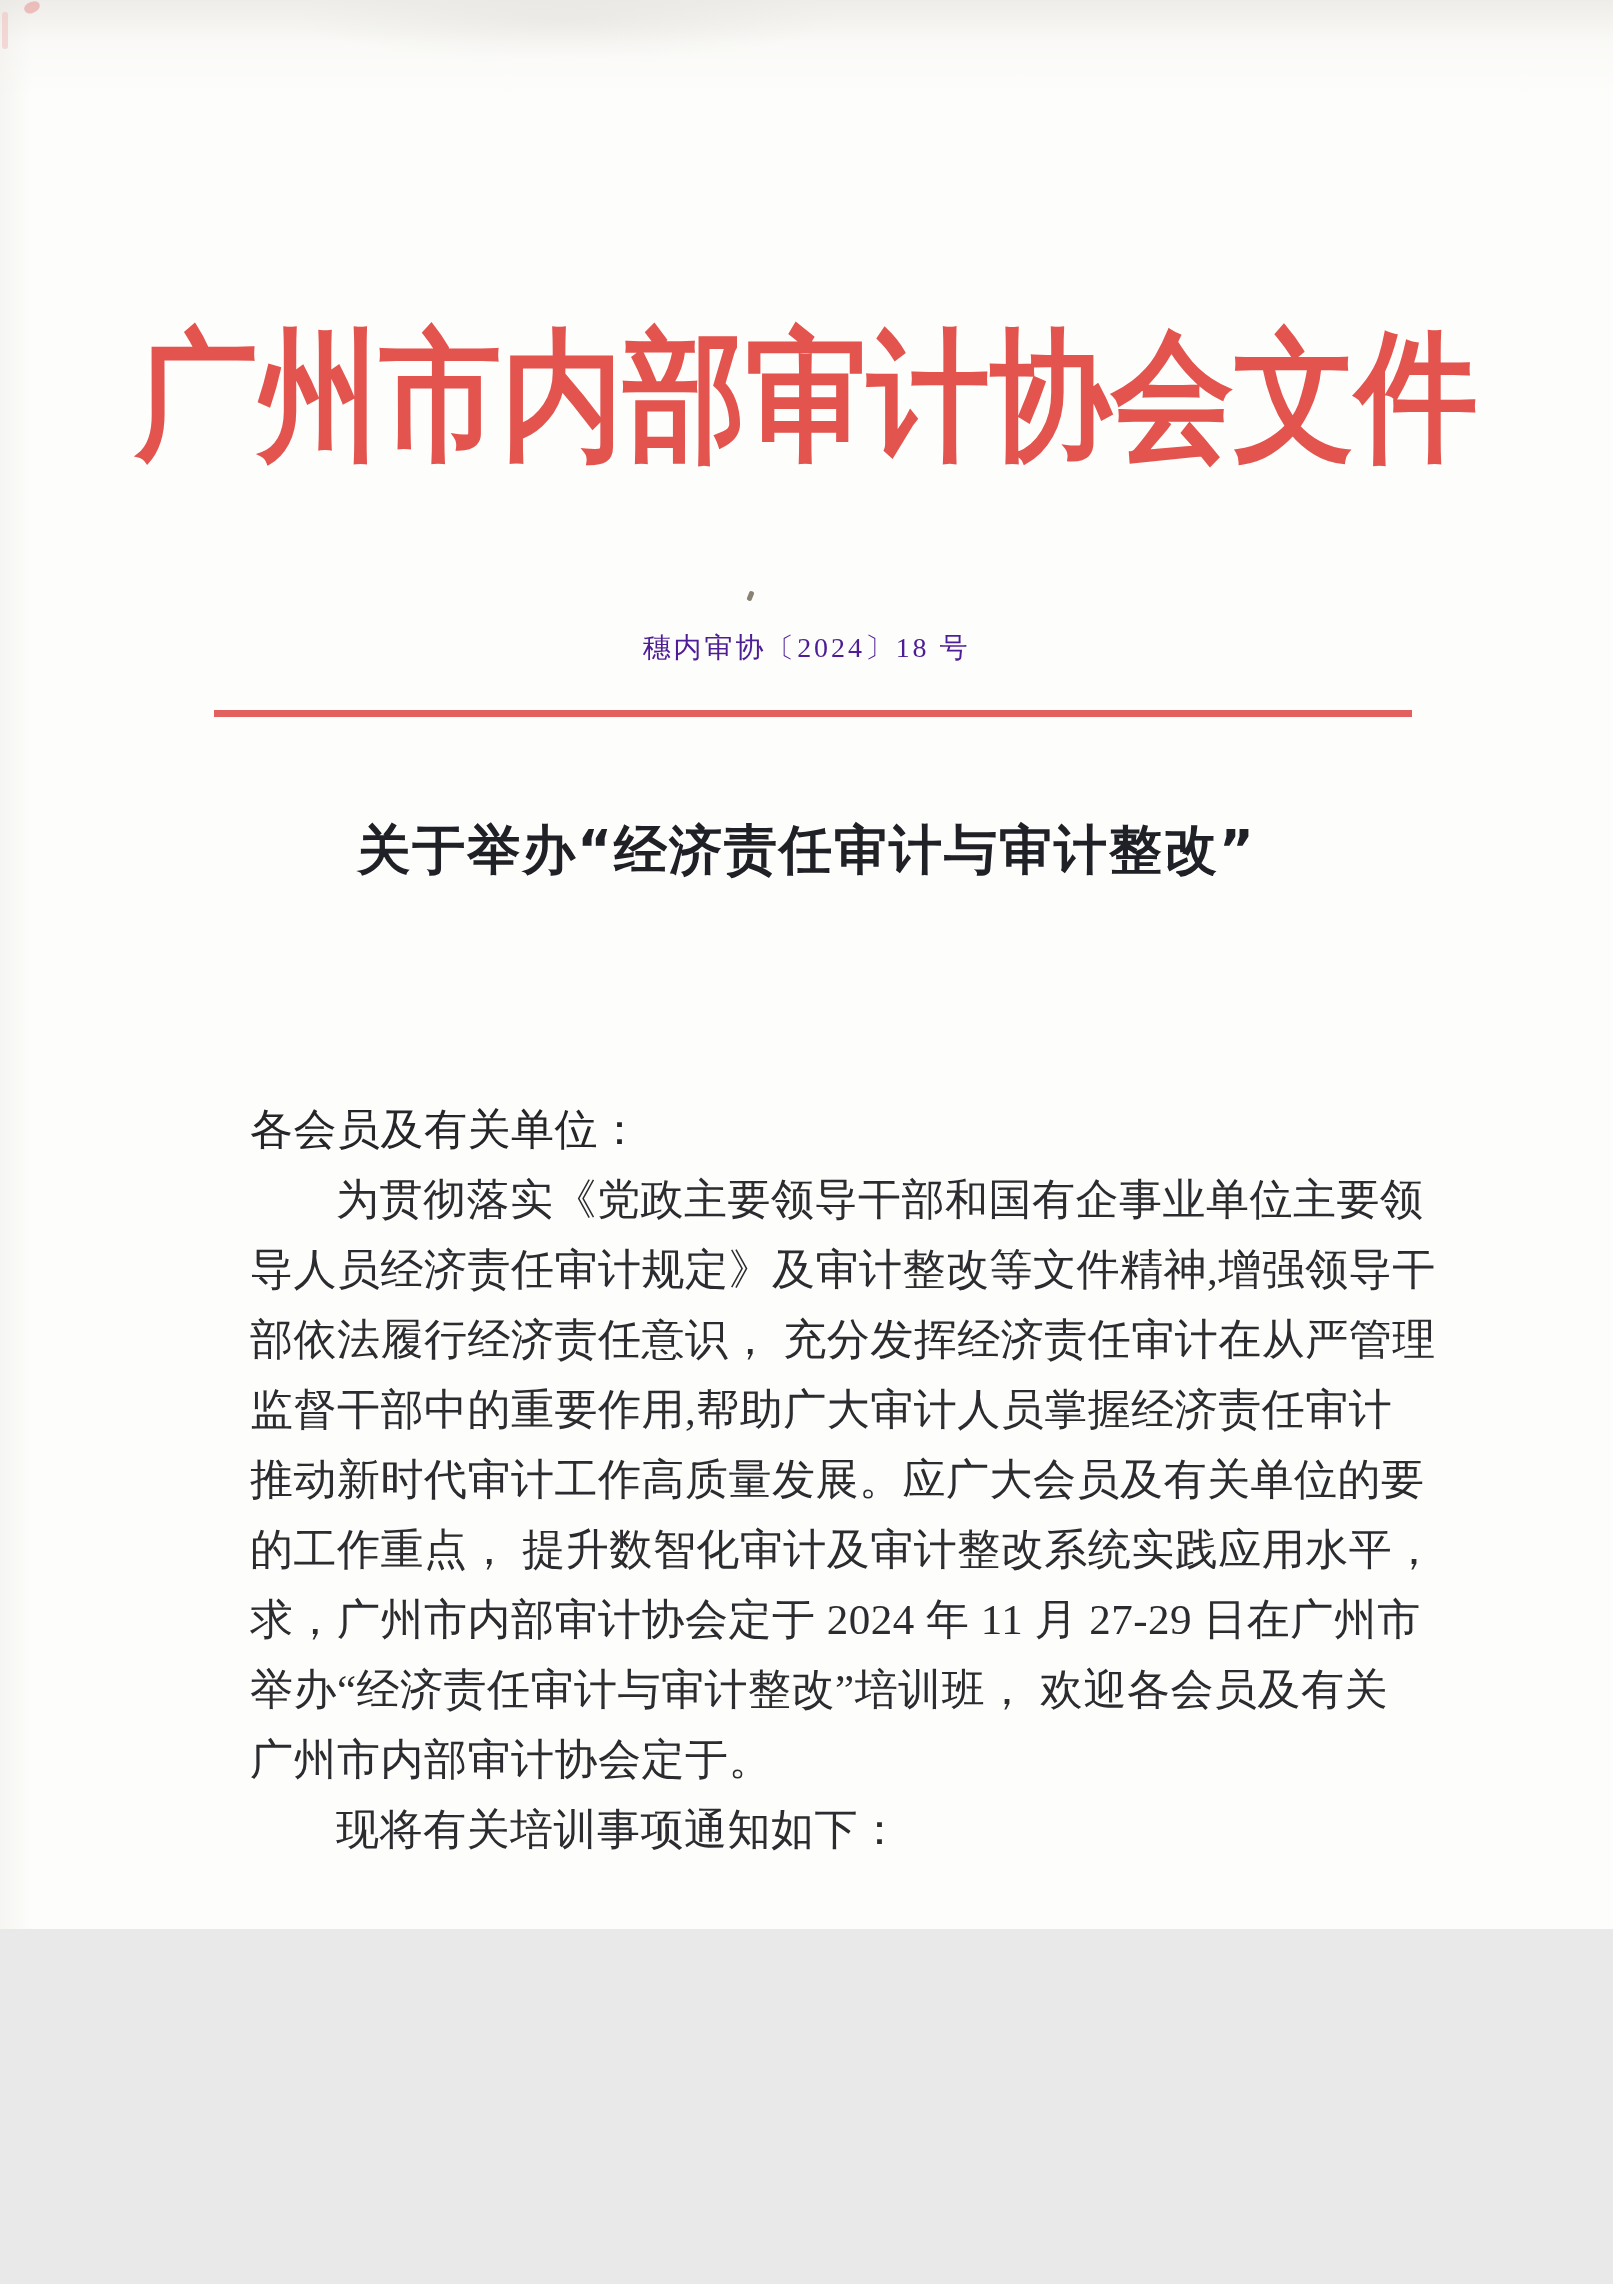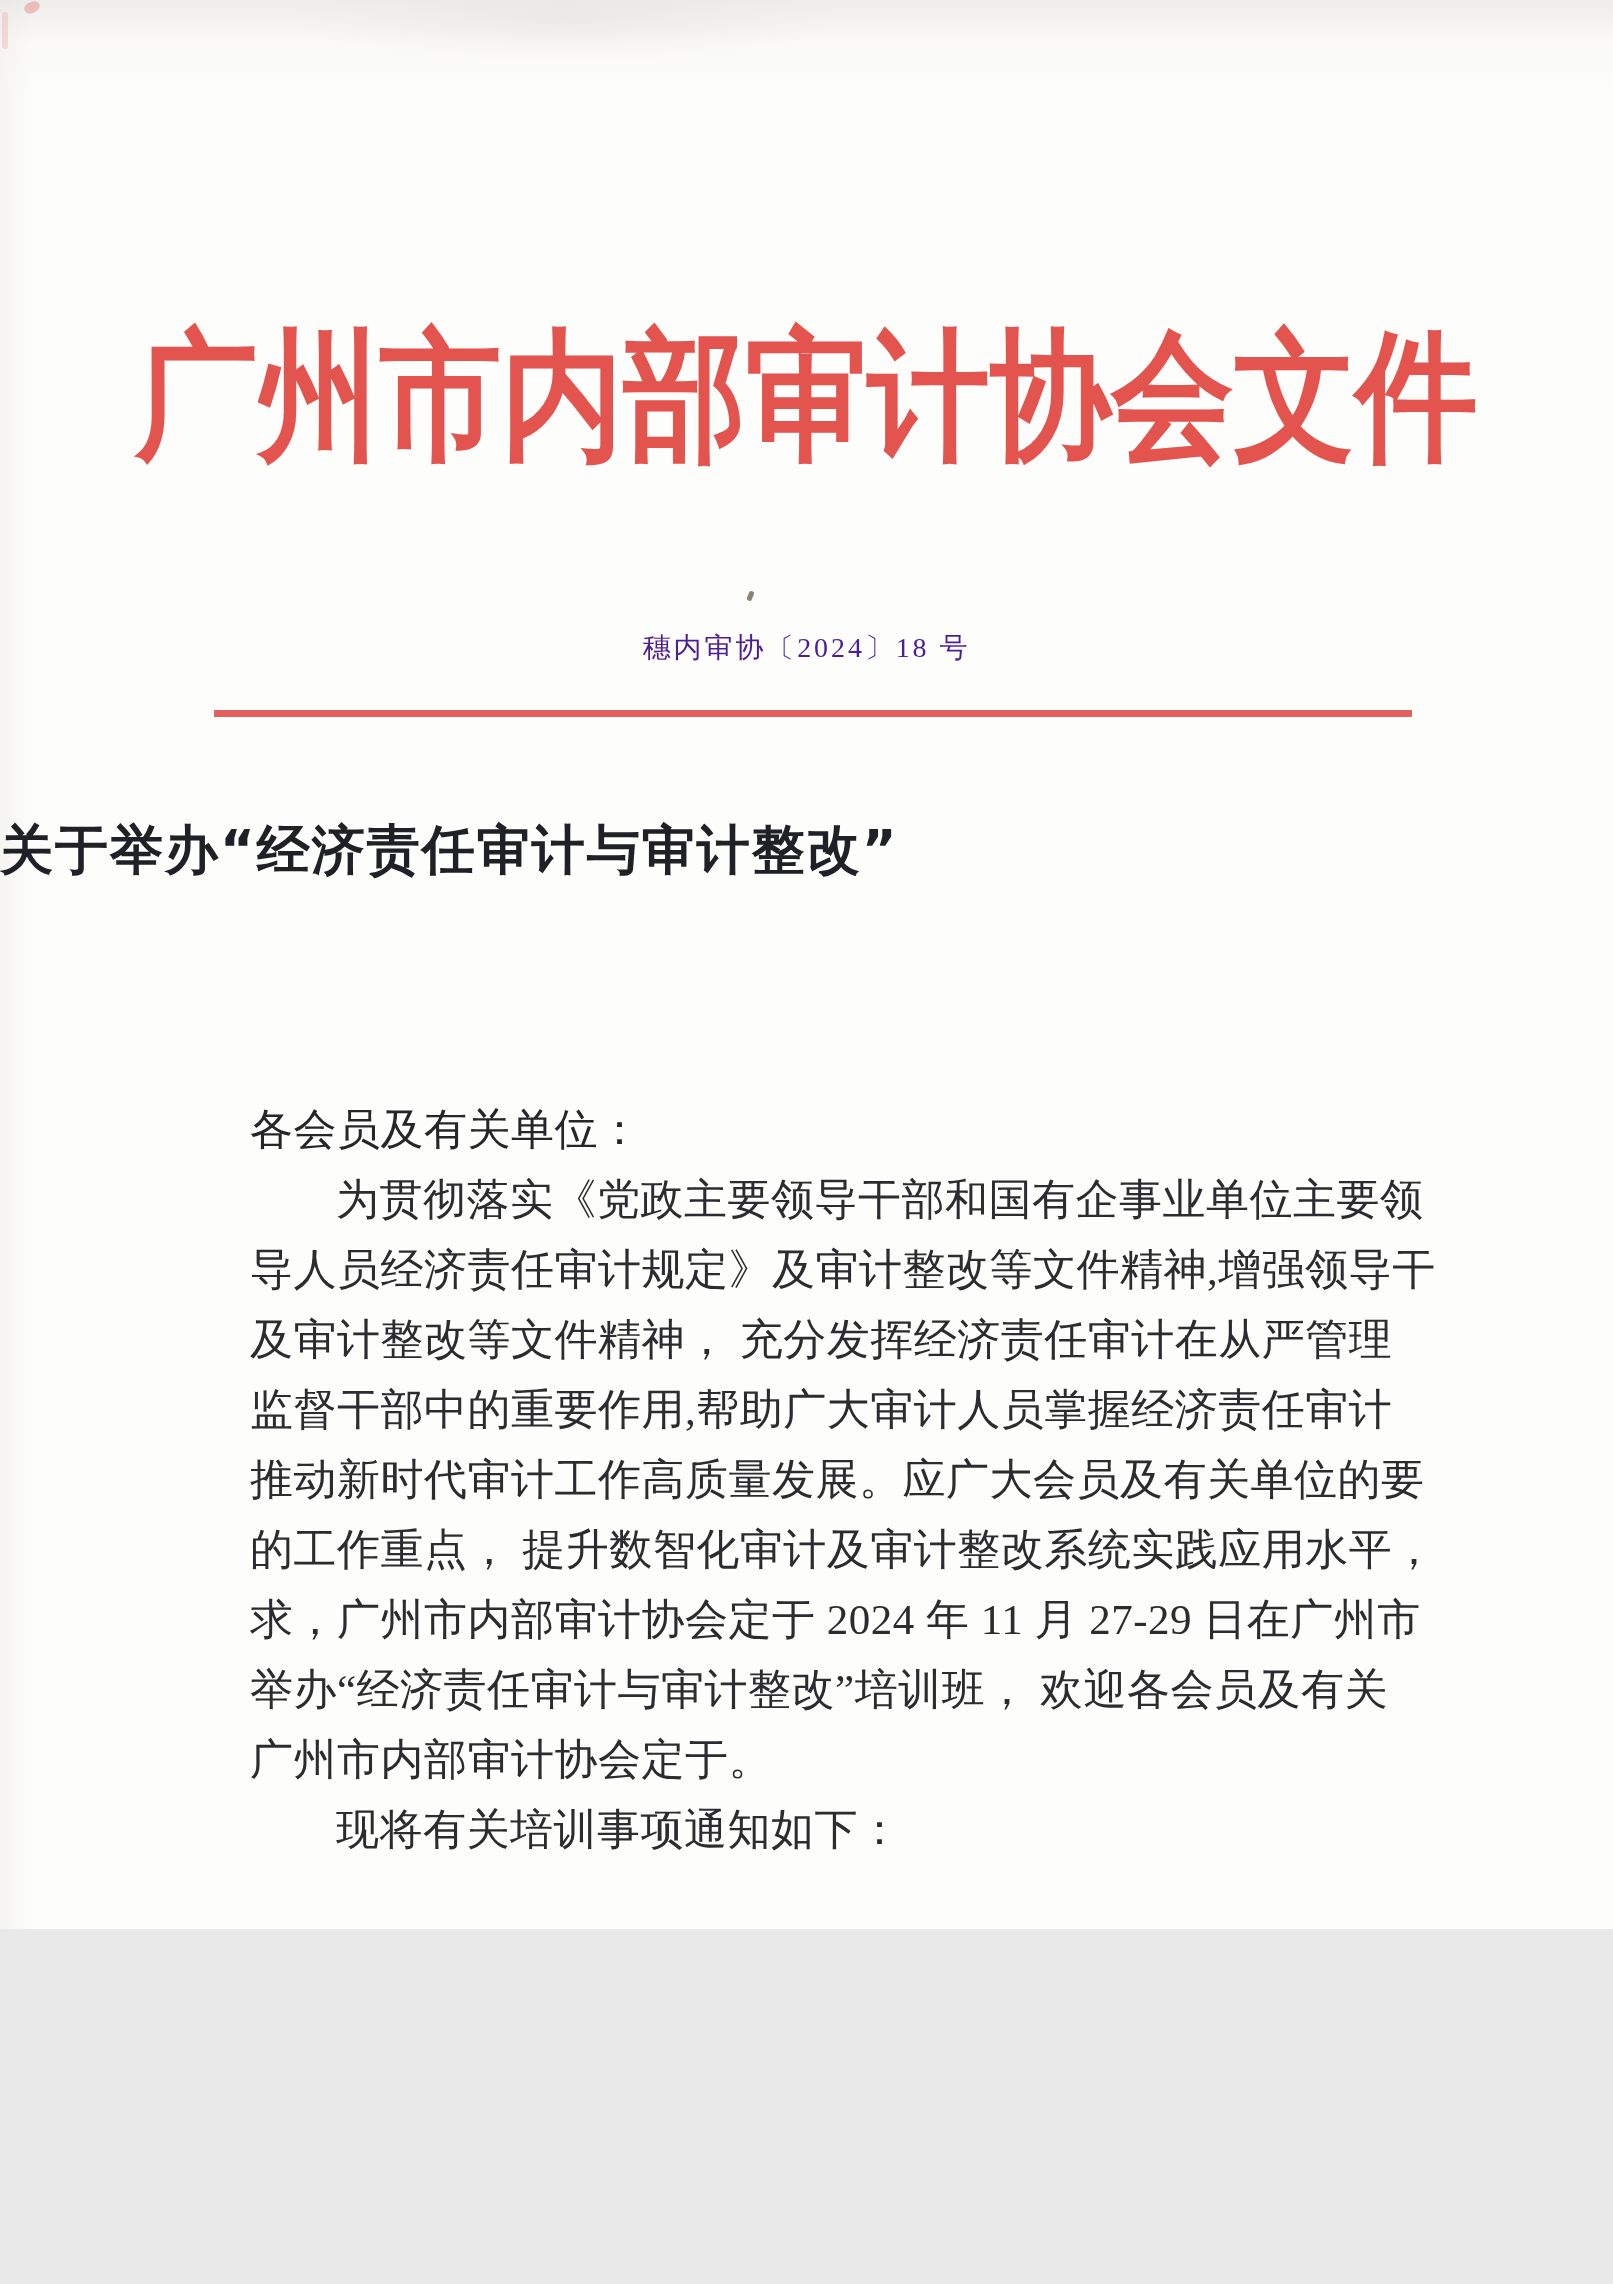--- a/index.html
+++ b/index.html
@@ -76,21 +76,21 @@
     top: 710px;
     left: 214px;
     width: 1198px;
     height: 6.9px;
     background: var(--rule_red, #e2615e);
   }
   .doc-title-line {
     position: absolute;
     left: 0;
     width: 100%;
-    text-align: left;
+    text-align: center;
     font-family: "DejaVu Sans", "Liberation Sans", sans-serif;
     font-weight: bold;
     font-size: 53px;
     line-height: 57px;
     letter-spacing: 2px;
     color: #202126;
     white-space: nowrap;
   }
   .doc-title-line.l1 { top: 821px; }
   .doc-title-line.l2 { top: 927px; }
@@ -125,21 +125,21 @@
   <div class="doc-number">穗内审协〔2024〕18 号</div>
 
   <div class="red-rule"></div>
 
   <div class="doc-title-line l1">关于举办“经济责任审计与审计整改”</div>
 
   <div class="body-text">
     <div class="line salutation">各会员及有关单位：</div>
     <div class="line indent">为贯彻落实《党政主要领导干部和国有企事业单位主要领</div>
     <div class="line">导人员经济责任审计规定》及审计整改等文件精神,增强领导干</div>
-    <div class="line">及审计整改等文件精神， 充分发挥经济责任审计在从严管理</div>
+    <div class="line">部依法履行经济责任意识， 充分发挥经济责任审计在从严管理</div>
     <div class="line">监督干部中的重要作用,帮助广大审计人员掌握经济责任审计</div>
     <div class="line">推动新时代审计工作高质量发展。应广大会员及有关单位的要</div>
     <div class="line">的工作重点， 提升数智化审计及审计整改系统实践应用水平，</div>
     <div class="line">求，广州市内部审计协会定于 2024 年 11 月 27-29 日在广州市</div>
     <div class="line">举办“经济责任审计与审计整改”培训班， 欢迎各会员及有关</div>
     <div class="line">广州市内部审计协会定于。</div>
     <div class="line indent">现将有关培训事项通知如下：</div>
   </div>
 </div>
 

